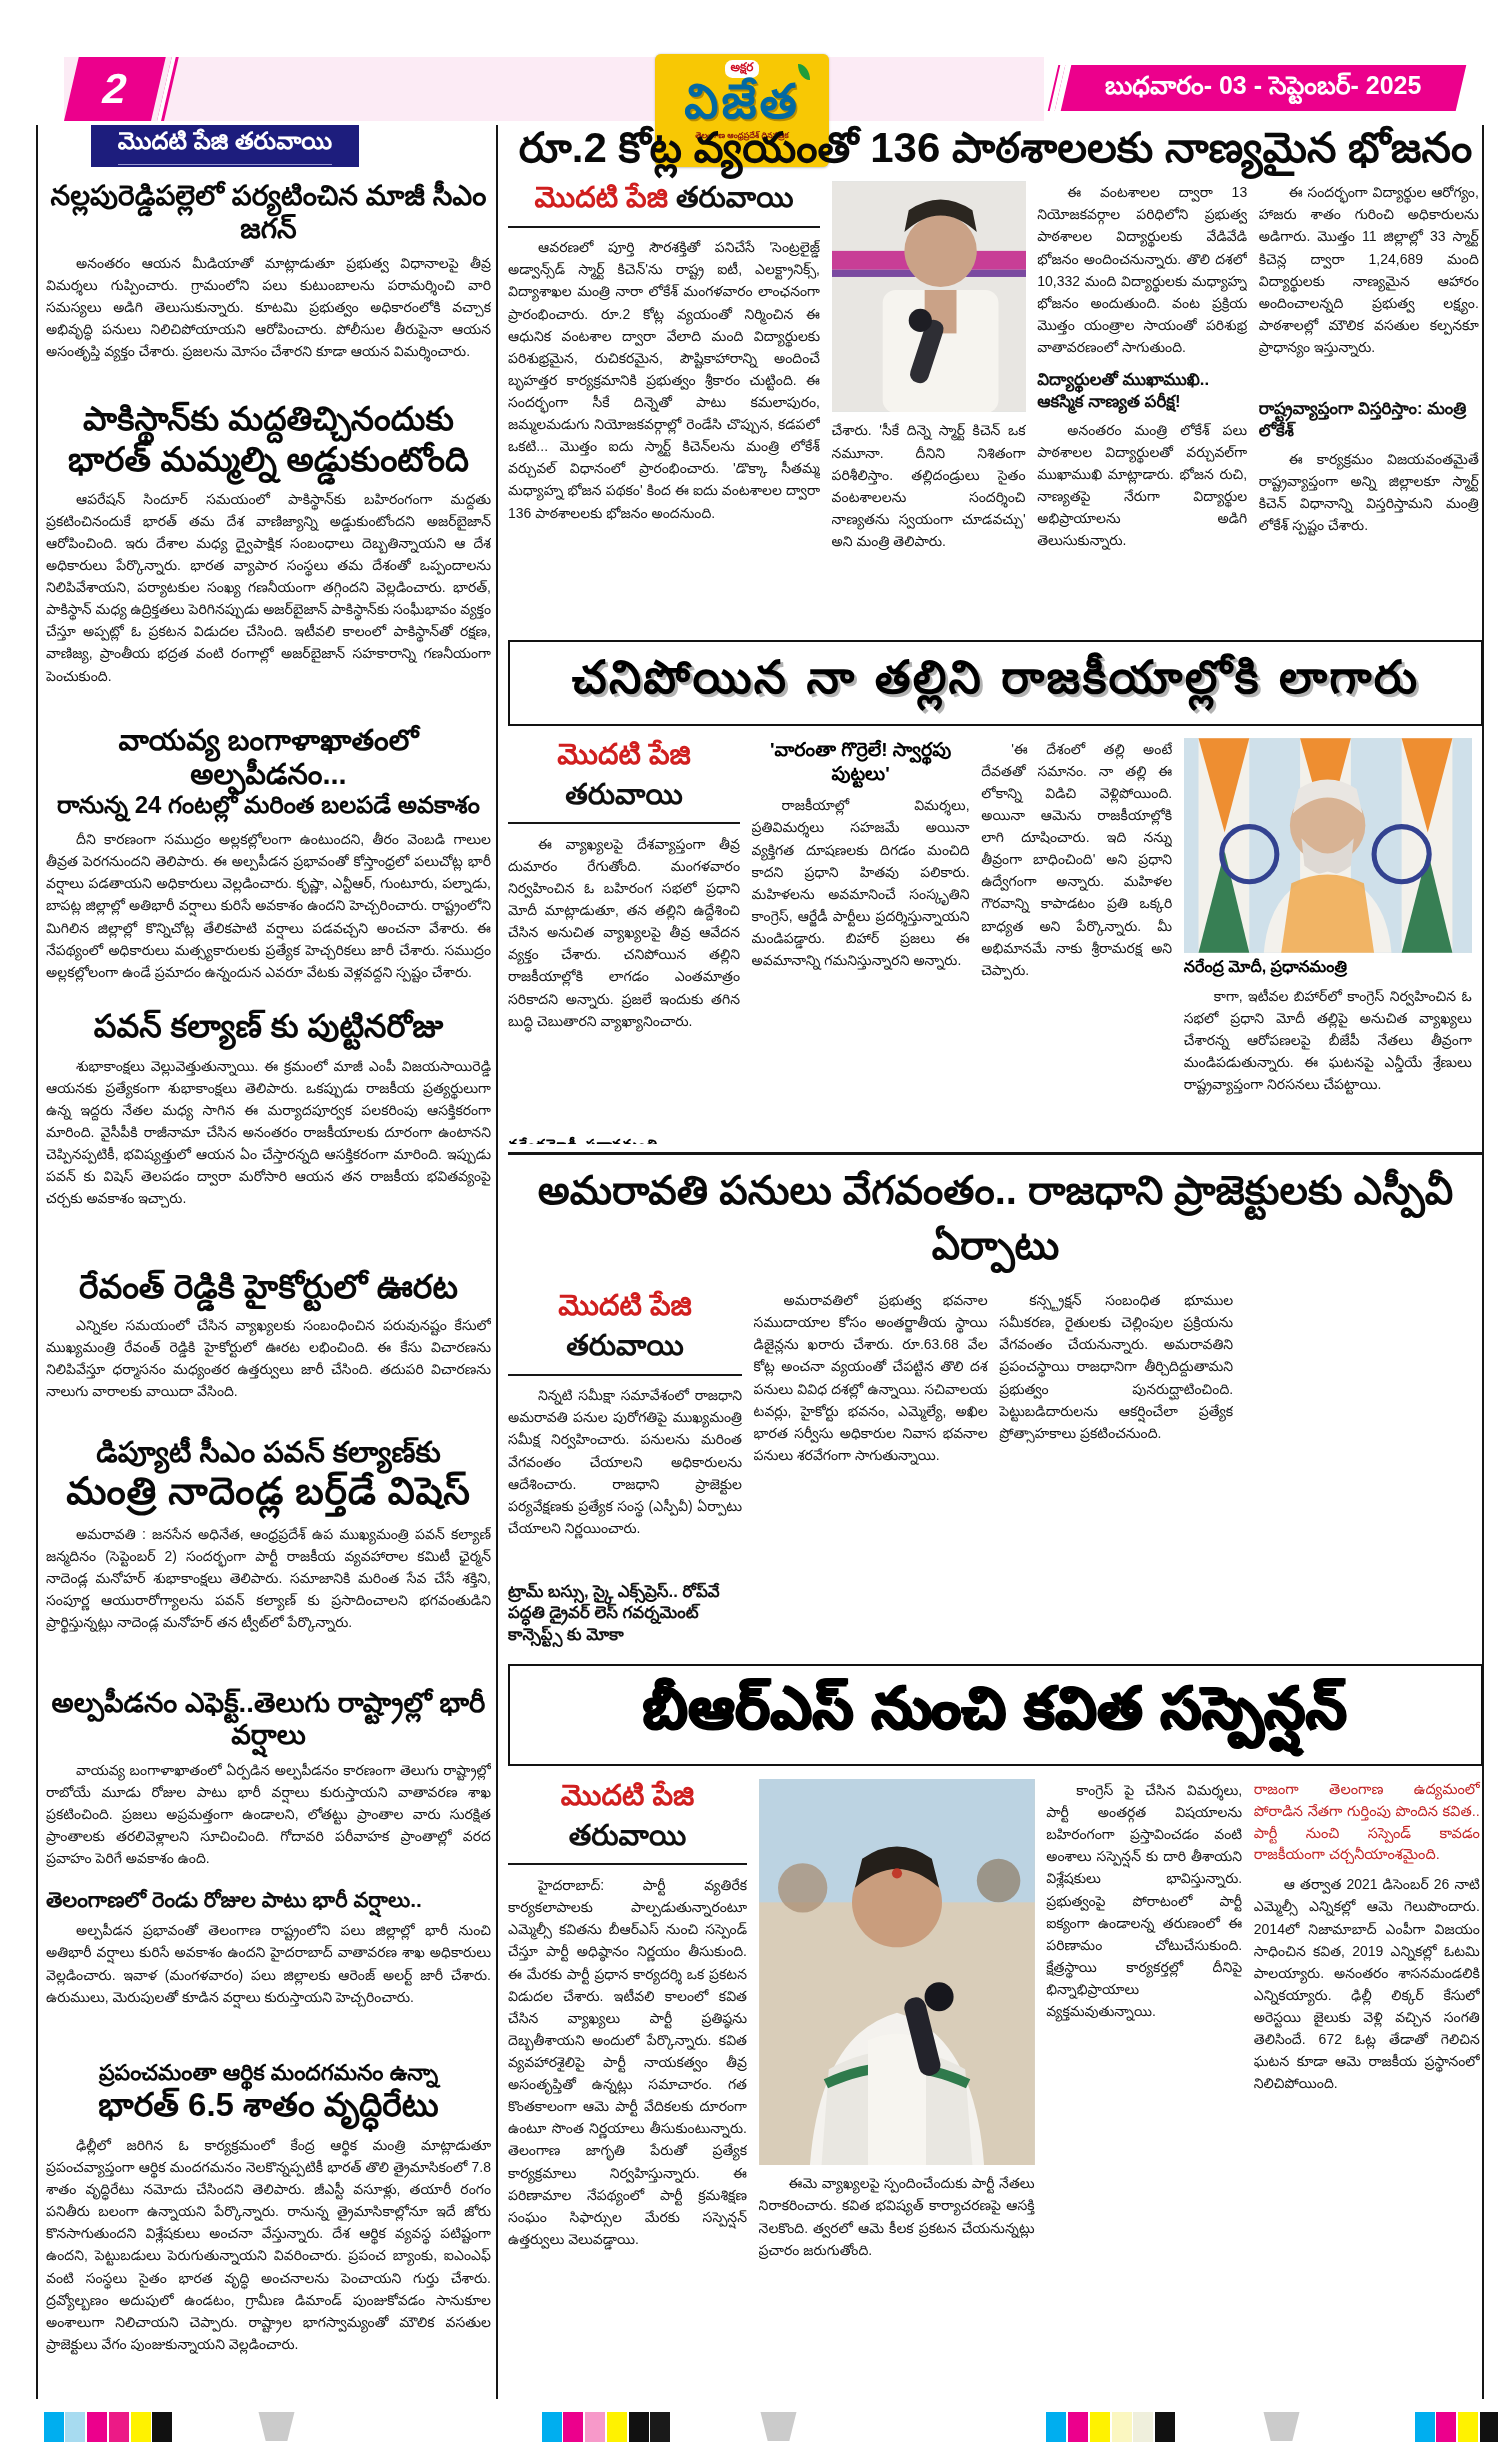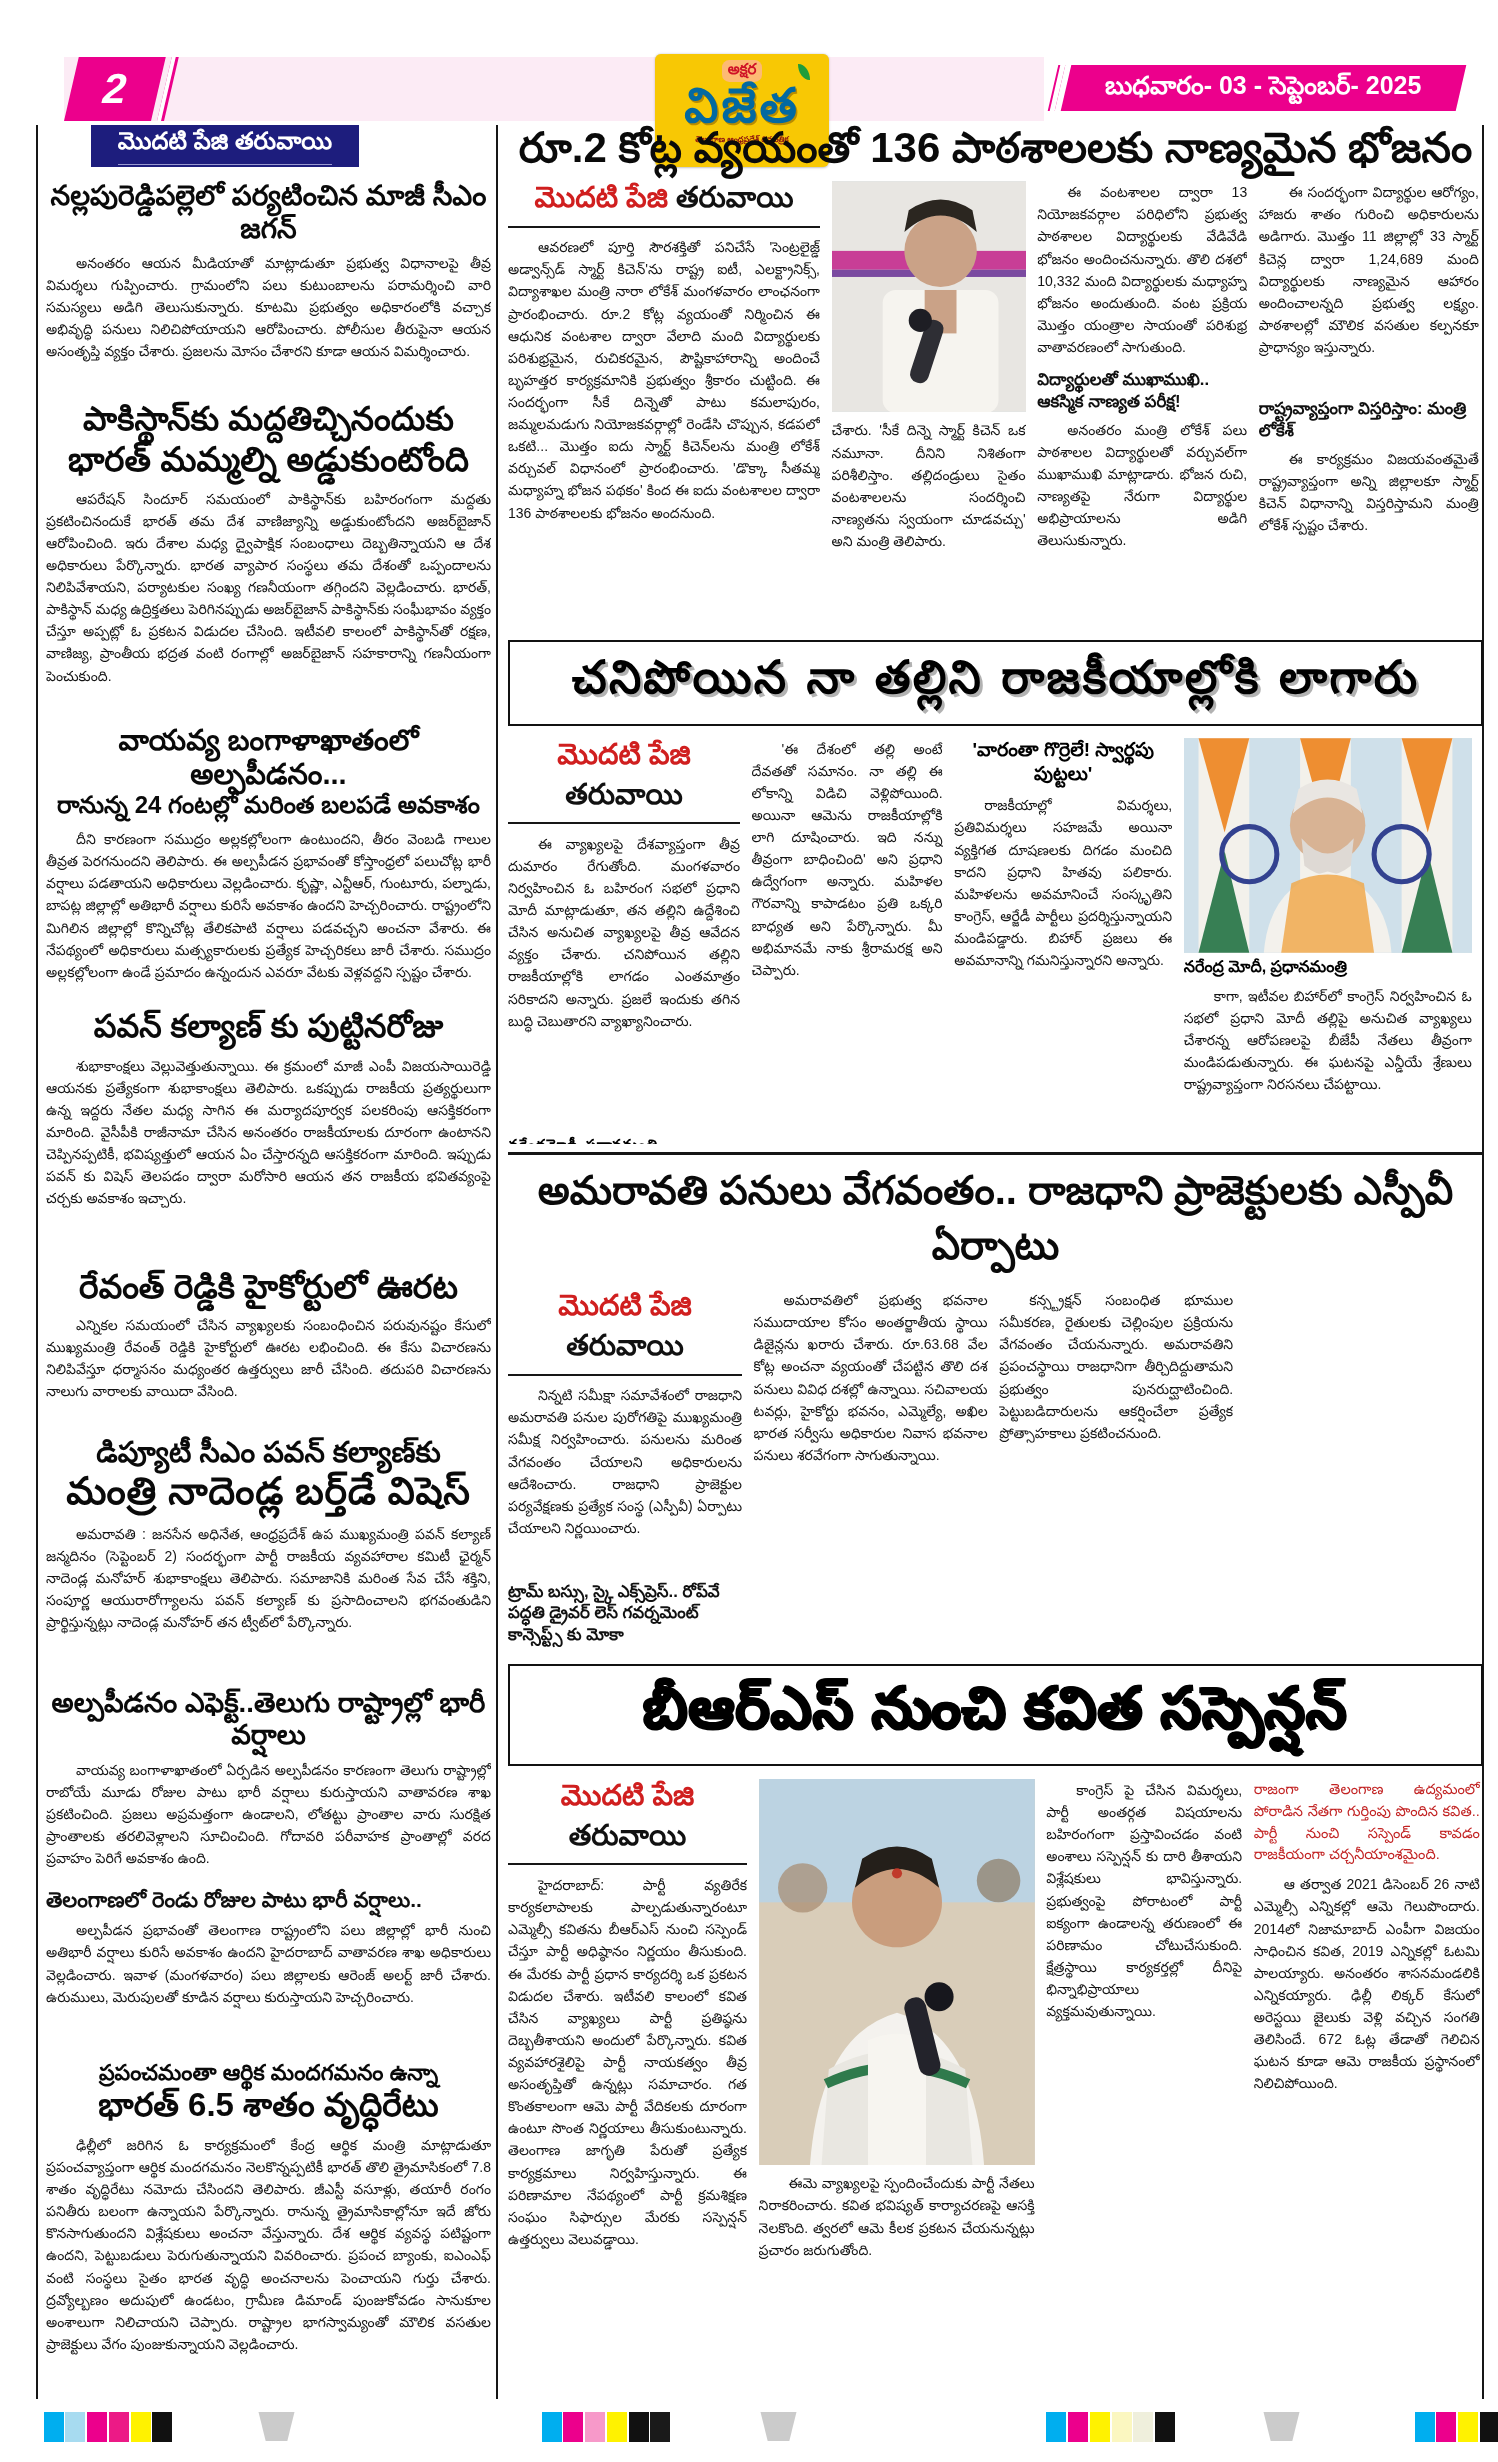--- a/index.html
+++ b/index.html
@@ -7,21 +7,21 @@
   #page { position:relative; width:1499px; height:2462px; background:#ffffff; margin:0 auto; overflow:hidden; }
   .abs { position:absolute; }
 
   
   .band { left:64px; top:57px; width:980px; height:64px; background:#fcebf5; }
   .pg-par { left:64px; top:57px; width:87px; height:64px; background:#ec008c; transform:skewX(-13deg); transform-origin:bottom left;
             display:flex; align-items:center; justify-content:center; }
   .pg-par span { color:#fff; font-size:42px; font-weight:bold; }
   .pg-stripe { left:157px; top:57px; width:6.5px; height:64px; background:#ec008c; transform:skewX(-13deg); transform-origin:bottom left; border-left:4.4px solid #fff; }
   .logo { left:655px; top:54px; width:174px; height:113px; background:#f8c804; border-radius:5.8px; text-align:center; overflow:hidden; box-shadow:0 0.7px 2.2px rgba(0,0,0,.25); }
-  .logo .badge { display:inline-block; margin-top:5.8px; color:#cf1126; font-size:15px; font-weight:bold; background:#fdba74; border-radius:7.3px; padding:0.7px 5.8px;text-align:right; }
+  .logo .badge { display:inline-block; margin-top:5.8px; color:#cf1126; font-size:12px; font-weight:bold; background:#ffffff; border-radius:7.3px; padding:0.7px 5.8px;text-align:right; }
   .logo .title { color:#0369a1; font-size:48px; font-weight:bold; line-height:1.0; letter-spacing:2.9px; text-shadow:1.5px 1.5px 0 #b88c00; }
   .logo .leaf { position:absolute; right:19px; top:10px; width:11.6px; height:16px; background:#1f9d3a; border-radius:0 100% 0 100%; }
   .logo .subline { display:block; margin-top:4.4px; color:#8a1010; font-size:8px; font-weight:bold; }
   .date-stripe { left:1053px; top:65px; width:7.3px; height:46px; background:#ec008c; transform:skewX(-13deg); border-right:5px solid #fff; }
   .date-badge { left:1066px; top:65px; width:395px; height:46px; background:#ec008c; transform:skewX(-13deg);
                 display:flex; align-items:center; justify-content:center; }
   .date-badge span { color:#fff; font-size:25px; font-weight:bold; transform:skewX(13deg); }
 
   
   .vline { background:#161616; width:2.2px; }
@@ -184,26 +184,26 @@
         <div style="font-family:'DejaVu Serif', serif; font-size:46px; font-weight:bold; letter-spacing:2.2px; text-shadow:2.9px 2.9px 0 rgba(0,0,0,0.30);">చనిపోయిన నా తల్లిని రాజకీయాల్లోకి లాగారు</div>
       </div>
       <div class="row" style="margin-top:11.6px; height:406px;">
         <div style="width:232px;">
           <div class="kicker-red">
             <span class="r">మొదటి పేజి</span><span class="b"> తరువాయి</span>
           </div>
           <div class="body-txt first-indent" style="height:296px;">ఈ వ్యాఖ్యలపై దేశవ్యాప్తంగా తీవ్ర దుమారం రేగుతోంది. మంగళవారం నిర్వహించిన ఓ బహిరంగ సభలో ప్రధాని మోదీ మాట్లాడుతూ, తన తల్లిని ఉద్దేశించి చేసిన అనుచిత వ్యాఖ్యలపై తీవ్ర ఆవేదన వ్యక్తం చేశారు. చనిపోయిన తల్లిని రాజకీయాల్లోకి లాగడం ఎంతమాత్రం సరికాదని అన్నారు. ప్రజలే ఇందుకు తగిన బుద్ధి చెబుతారని వ్యాఖ్యానించారు.</div>
           <div class="sig">నరేంద్రమోడీ, ప్రధానమంత్రి</div>
         </div>
-        <div style="width:191px;">
-          <div class="body-txt first-indent" style="height:406px;">'ఈ దేశంలో తల్లి అంటే దేవతతో సమానం. నా తల్లి ఈ లోకాన్ని విడిచి వెళ్లిపోయింది. అయినా ఆమెను రాజకీయాల్లోకి లాగి దూషించారు. ఇది నన్ను తీవ్రంగా బాధించింది' అని ప్రధాని ఉద్వేగంగా అన్నారు. మహిళల గౌరవాన్ని కాపాడటం ప్రతి ఒక్కరి బాధ్యత అని పేర్కొన్నారు. మీ అభిమానమే నాకు శ్రీరామరక్ష అని చెప్పారు.</div>
-        </div>
         <div style="width:218px;">
           <div class="quote-head">'వారంతా గొర్రెలే! స్వార్థపు పుట్టలు'</div>
           <div class="body-txt first-indent" style="height:334px;">రాజకీయాల్లో విమర్శలు, ప్రతివిమర్శలు సహజమే అయినా వ్యక్తిగత దూషణలకు దిగడం మంచిది కాదని ప్రధాని హితవు పలికారు. మహిళలను అవమానించే సంస్కృతిని కాంగ్రెస్, ఆర్జేడీ పార్టీలు ప్రదర్శిస్తున్నాయని మండిపడ్డారు. బిహార్ ప్రజలు ఈ అవమానాన్ని గమనిస్తున్నారని అన్నారు.</div>
+        </div>
+        <div style="width:191px;">
+          <div class="body-txt first-indent" style="height:406px;">'ఈ దేశంలో తల్లి అంటే దేవతతో సమానం. నా తల్లి ఈ లోకాన్ని విడిచి వెళ్లిపోయింది. అయినా ఆమెను రాజకీయాల్లోకి లాగి దూషించారు. ఇది నన్ను తీవ్రంగా బాధించింది' అని ప్రధాని ఉద్వేగంగా అన్నారు. మహిళల గౌరవాన్ని కాపాడటం ప్రతి ఒక్కరి బాధ్యత అని పేర్కొన్నారు. మీ అభిమానమే నాకు శ్రీరామరక్ష అని చెప్పారు.</div>
         </div>
         <div style="width:288px;">
           <div class="photo" style="width:288px; height:215px;">
             <svg width="288" height="215" viewBox="0 0 397 296">
               <rect width="397" height="296" fill="#cfe0ea"></rect>
               <g opacity="0.95">
                 <path d="M20 0 l70 0 0 296 -70 0 z" fill="#f5f2ec"></path>
                   <path d="M20 0 l70 0 -34 130 z" fill="#f08a28"></path>
                   <path d="M20 296 l70 0 -34 -140 z" fill="#2f7a4c"></path>
                 <path d="M160 0 l70 0 0 296 -70 0 z" fill="#f5f2ec"></path>

